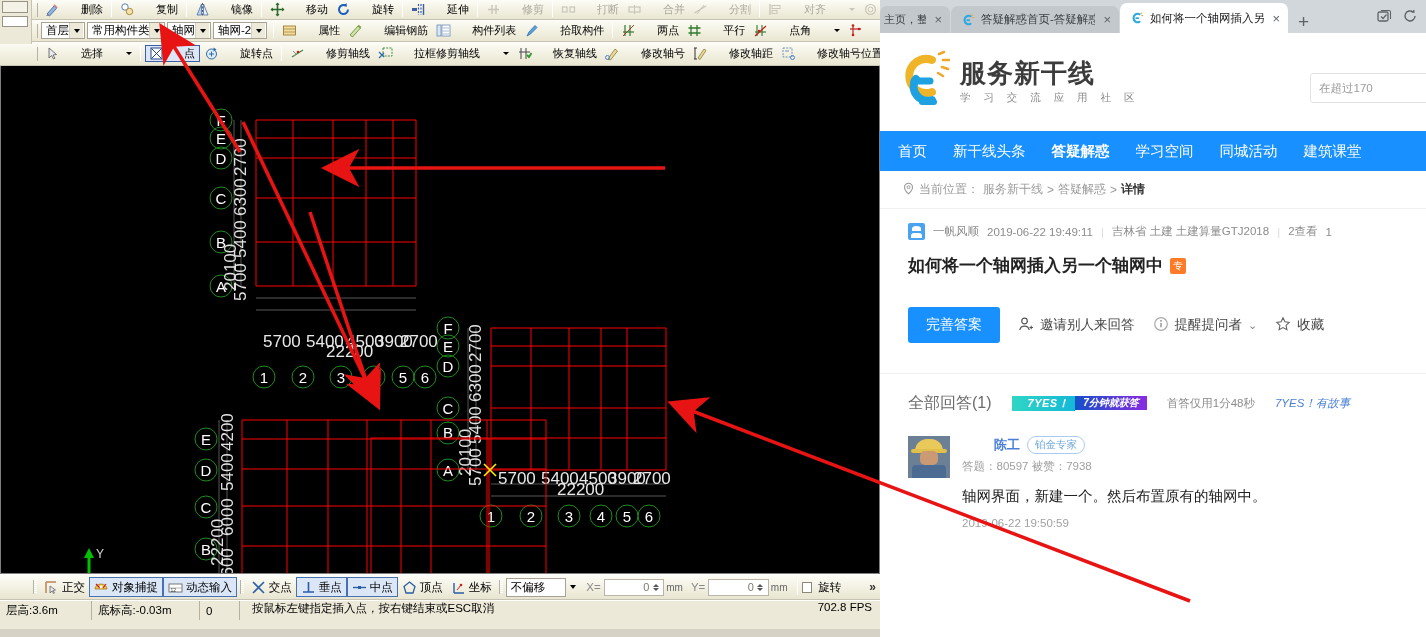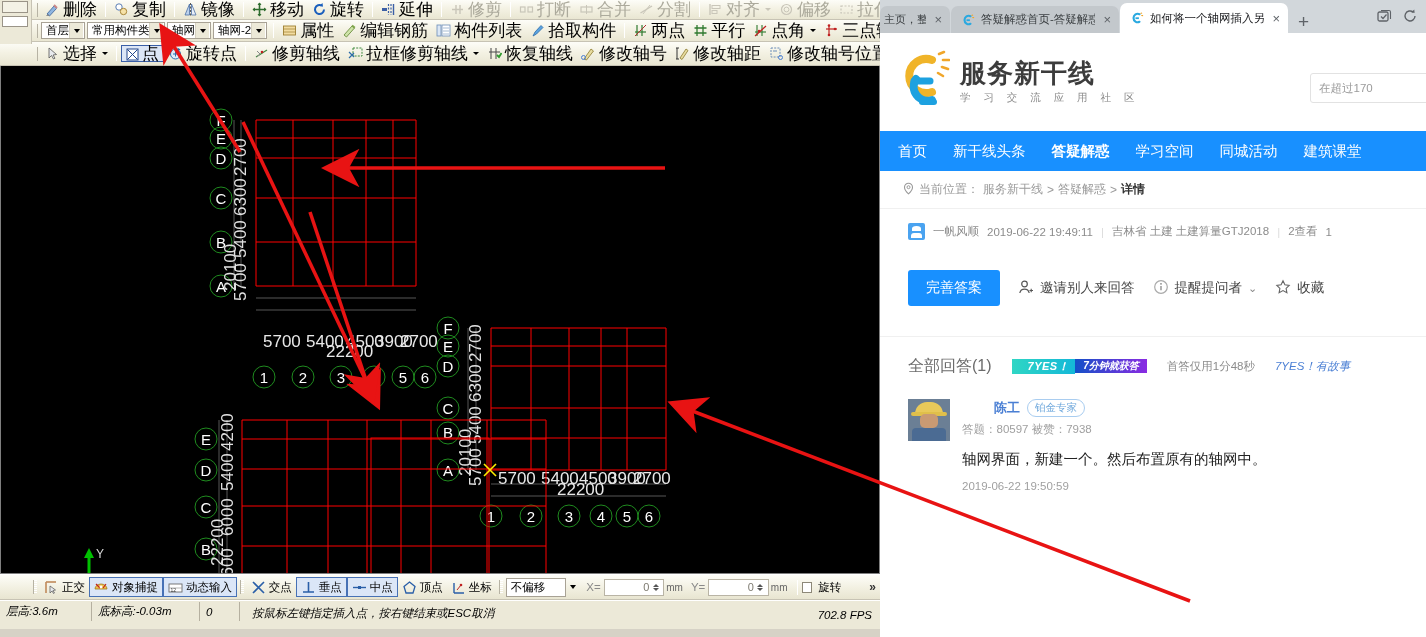--- a/index.html
+++ b/index.html
@@ -18,22 +18,22 @@
   .tb-row {
     position: relative; height: 20px;
     background: linear-gradient(to bottom, #fdfdf8 0%, #f4f2e4 45%, #e9e6d2 100%);
     border-bottom: 1px solid #c7c3b4;
     display: flex; align-items: center; white-space: nowrap;
     overflow: hidden;
   }
   .tb-row.r2 { height: 22px; }
   .tb-row.r3 { height: 24px; }
   .tb-item {
-    display: inline-flex; align-items: center; gap: 3px;
-    height: 17px; padding: 0 4px; font-size: 17px; color: #000;
+    display: inline-flex; align-items: center; gap: 21px;
+    height: 17px; padding: 0 4px; font-size: 11px; color: #000;
     line-height: 17px; cursor: default;
   }
   .tb-item.disabled { color: #acaa9c; }
   .tb-item.boxed { border: 1px solid #3a5fa8; background: #dce6f6; }
   .gripper {
     width: 4px; height: 14px; margin: 0 3px;
     background-image: linear-gradient(to bottom, #fff 0 1px, transparent 1px 2px);
     background-size: 2px 2px; border-left: 1px solid #b7b3a4;
   }
   .sep { width: 1px; height: 15px; background: #c3bfae; margin: 0 4px; border-right: 1px solid #fff; }
@@ -72,23 +72,22 @@
   }
   .spin { width: 11px; height: 15px; display: flex; flex-direction: column; justify-content: center; align-items: center; gap: 1px; margin-left: 1px; }
   .spin i { display: block; width: 0; height: 0; border-left: 3px solid transparent; border-right: 3px solid transparent; }
   .spin i.u { border-bottom: 3px solid #555; }
   .spin i.d { border-top: 3px solid #555; }
   .chk { width: 11px; height: 11px; border: 1px solid #8d8878; background: #fff; display: inline-block; }
 
   
   .statusbar {
     position: relative; height: 21px; background: #ece9d8;
-    display: flex; align-items: flex-end; font-size: 11.5px; color: #000;
+    display: flex; align-items: flex-start; font-size: 11.5px; color: #000;
     border-top: 1px solid #fff;
-    font-style: italic;
   }
   .sb-cell { height: 19px; display: flex; align-items: center; padding: 0 6px; border-right: 1px solid #b5b0a0; }
   .sb-msg { flex: 1; padding-left: 12px; }
   .sb-fps { padding-right: 8px; color: #000; }
 
   
   .grey-strip { position: absolute; left: 0; bottom: 0; width: 880px; height: 8px; background: #d6d2c6; }
   .topleft-stub { position: absolute; left: 0; top: 0; width: 32px; height: 44px; background: #ece9d8; border-right: 1px solid #c7c3b4; z-index: 5;}
   .topleft-stub .mini { position:absolute; left:2px; top:1px; width:26px; height:12px; border:1px solid #9a9488; background:#f4f2e6; }
   .topleft-stub .mini2 { position:absolute; left:2px; top:16px; width:26px; height:11px; border:1px solid #9a9488; background:#fff; }
@@ -1029,20 +1028,24 @@
           <span class="qa-avatar"></span>
           <span>一帆风顺</span>
           <span>2019-06-22 19:49:11</span>
           <span class="vbar">|</span>
           <span>吉林省 土建 土建算量GTJ2018</span>
           <span class="vbar">|</span>
           <span>2查看</span>
           <span>1</span>
         </div>
 
+        <div class="qa-title">
+          <span>如何将一个轴网插入另一个轴网中</span>
+          <span class="badge-zhuan">专</span>
+        </div>
 
         <div class="qa-actions">
           <span class="btn-primary">完善答案</span>
           <span class="act">
             <span>
               <svg width="16" height="16" viewBox="0 0 16 16">
                   <circle cx="6.5" cy="5" r="2.8" fill="none" stroke="#555" stroke-width="1.2"></circle>
                   <path d="M1.8 14 a4.8 4.8 0 0 1 9.4 0" fill="none" stroke="#555" stroke-width="1.2"></path>
                   <path d="M11.5 11.5 h3.5 M13.2 9.8 v3.4" stroke="#555" stroke-width="1.1"></path>
                 </svg>

